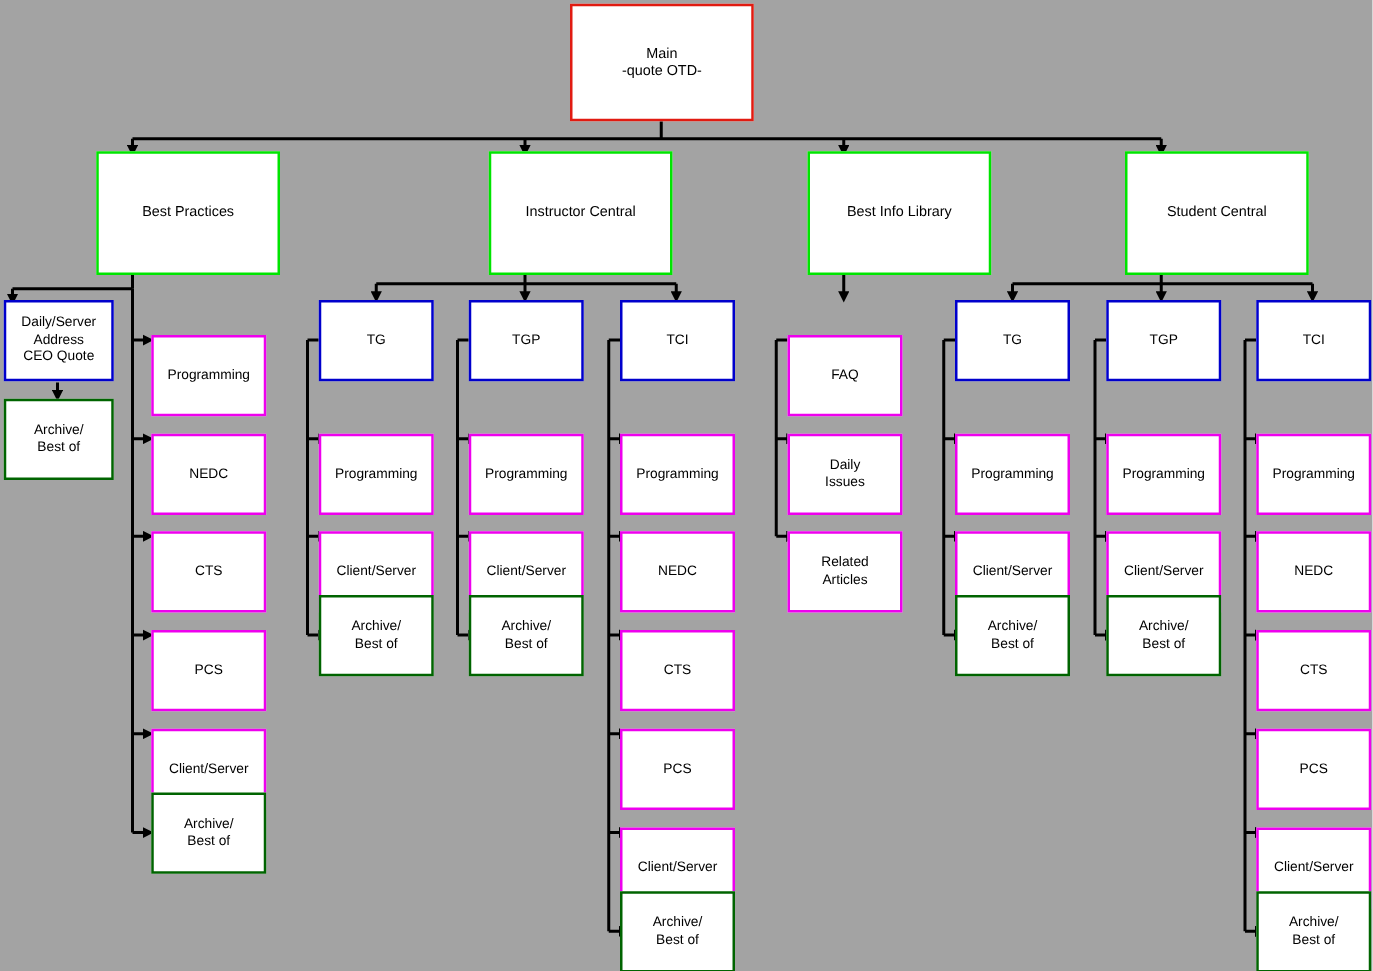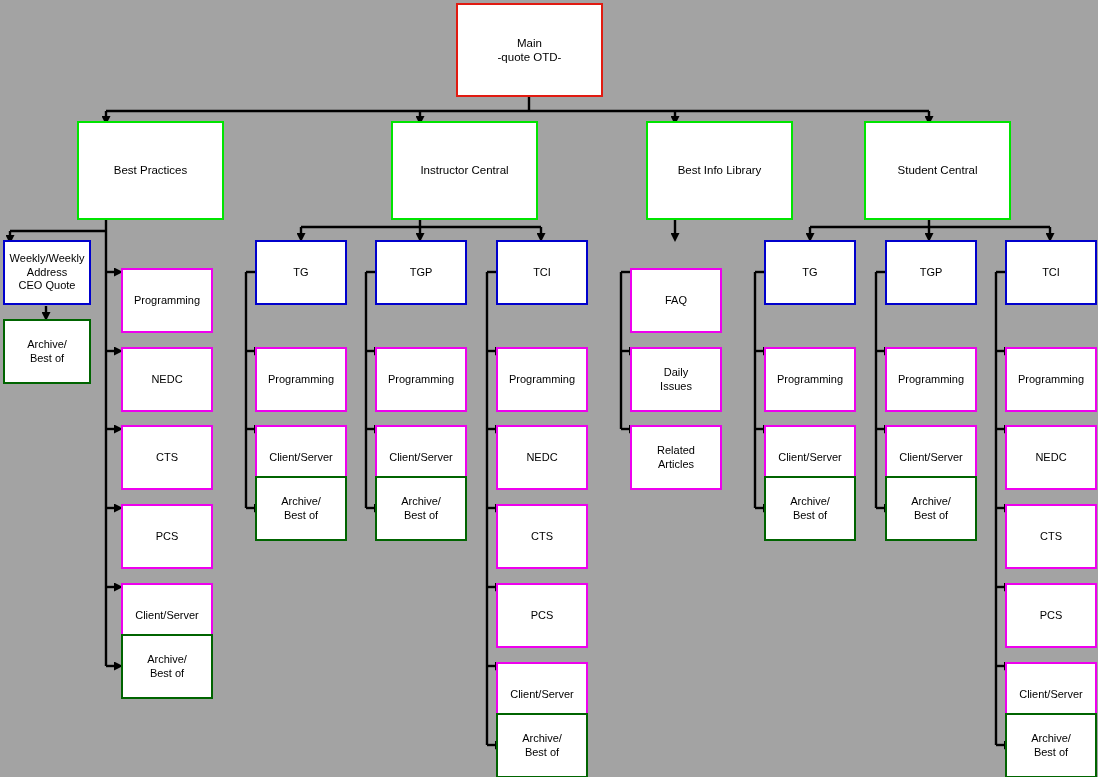--- a/index.html
+++ b/index.html
@@ -160,26 +160,26 @@
 
   <div class="node lvl1 n-green" style="left:33px;top:121px;width:147px;height:99px;">
     <span class="lbl">Best Practices</span>
   </div>
   <div class="node lvl1 n-green" style="left:347px;top:121px;width:147px;height:99px;">
     <span class="lbl">Instructor Central</span>
   </div>
   <div class="node lvl1 n-green" style="left:602px;top:121px;width:147px;height:99px;">
     <span class="lbl">Best Info Library</span>
   </div>
-  <div class="node lvl1 n-green" style="left:820px;top:121px;width:147px;height:99px;">
+  <div class="node lvl1 n-green" style="left:856px;top:121px;width:147px;height:99px;">
     <span class="lbl">Student Central</span>
   </div>
 
   <div class="node n-blue" style="left:3px;top:240px;width:88px;height:65px;">
-    <span class="lbl">Weekly/Weekly
+    <span class="lbl">Daily/Server
 Address
 CEO Quote</span>
   </div>
   <div class="node n-dgreen" style="left:3px;top:319px;width:88px;height:65px;">
     <span class="lbl">Archive/
 Best of</span>
   </div>
 
   <div class="node n-magenta" style="left:121px;top:240px;width:92px;height:65px;">
     <span class="lbl">Programming</span>

